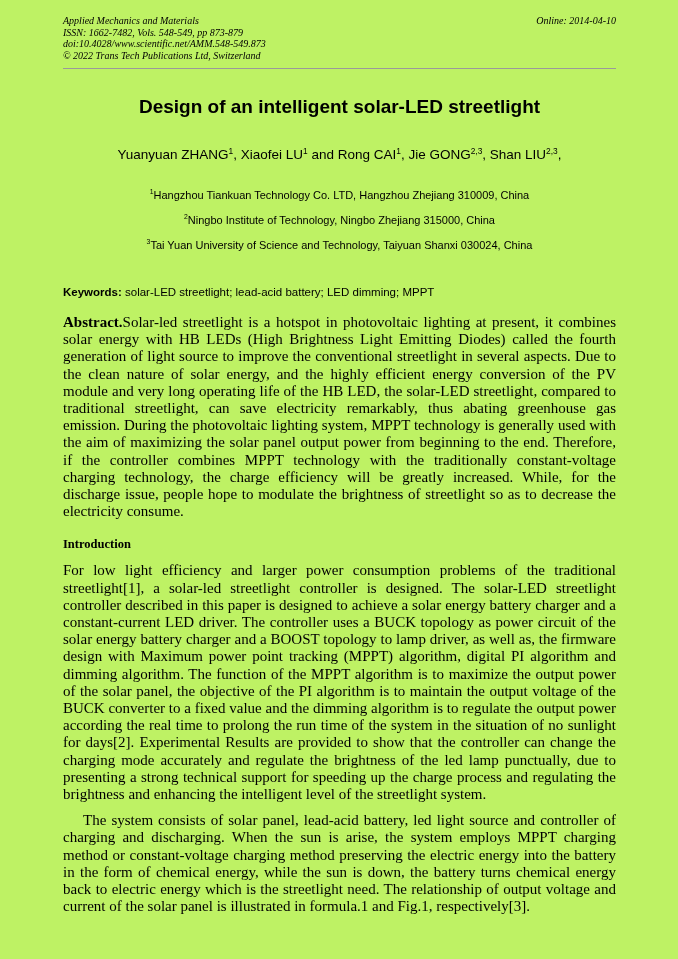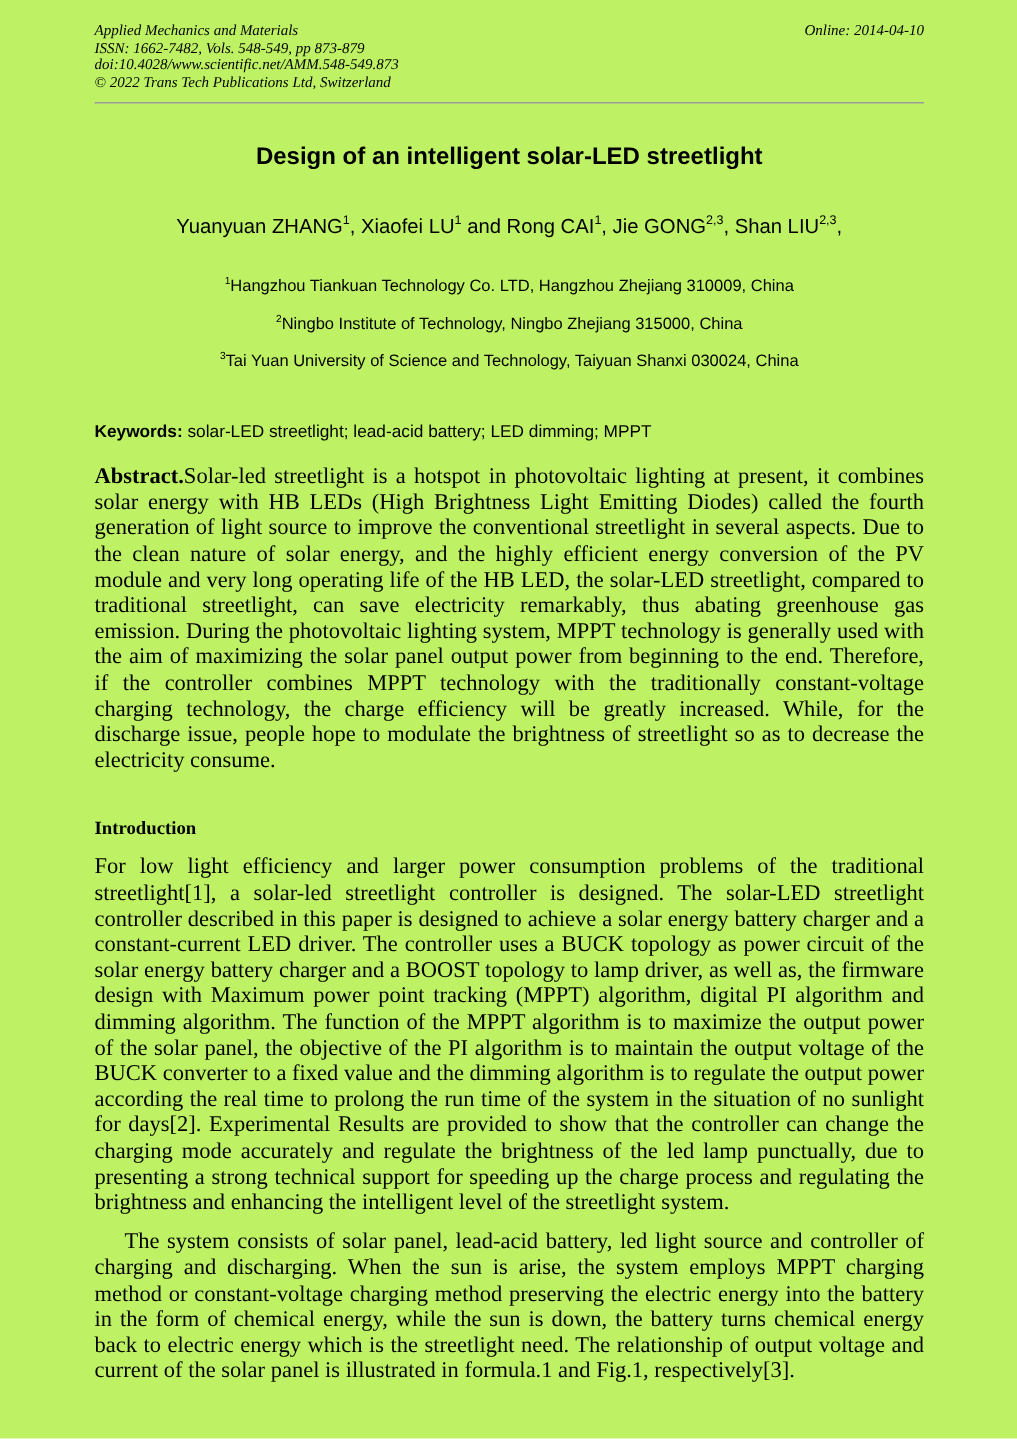--- a/index.html
+++ b/index.html
@@ -28,21 +28,21 @@
     line-height: 11.5px;
     padding-bottom: 7px;
     border-bottom: 1px solid #9a9a9a;
   }
   .journal-header .header-left div { white-space: nowrap; }
   .journal-header .header-right { white-space: nowrap; }
   
   .paper-title {
     font-family: "Liberation Sans", sans-serif;
     font-weight: bold;
-    font-size: 16px;
+    font-size: 19px;
     text-align: center;
     margin: 27px 0 0 0;
   }
   .authors-line {
     font-family: "Liberation Sans", sans-serif;
     font-size: 13.5px;
     text-align: center;
   }
   .authors-line1 { margin-top: 29px; }
   .authors-line2 { margin-top: 19px; }
@@ -71,21 +71,21 @@
     font-size: 15px;
     line-height: 17.2px;
     text-align: justify;
     margin: 9px 0 0 0;
   }
   .abstract { margin-top: 14px; }
   .bold-lead { font-weight: bold; }
   .section-heading {
     font-size: 12.5px;
     font-weight: bold;
-    margin: 28px 0 0 0;
+    margin: 16px 0 0 0;
     line-height: 17px;
   }
   .indent-first { text-indent: 20px; }
 </style>
 </head>
 <body>
 
 <div class="page">
 
   <header class="journal-header">

